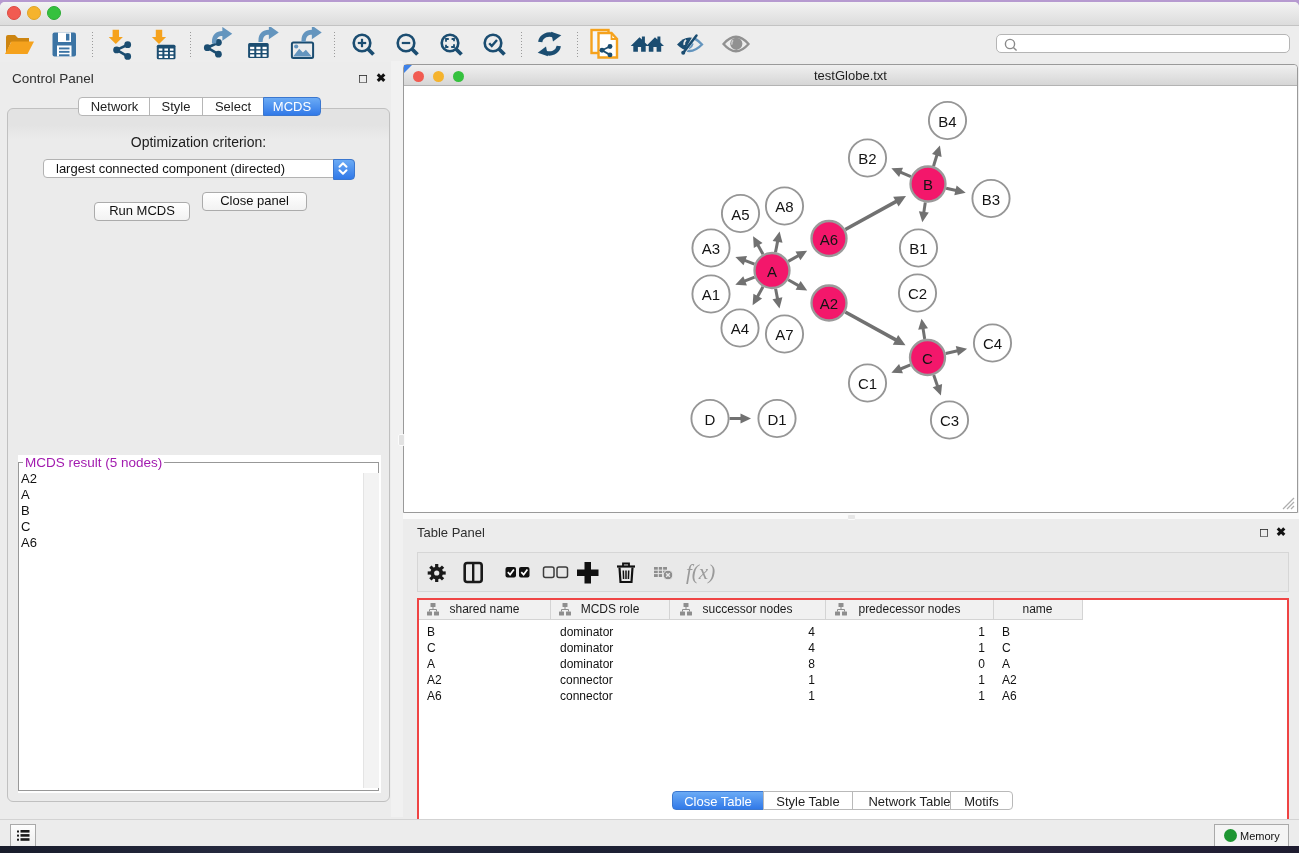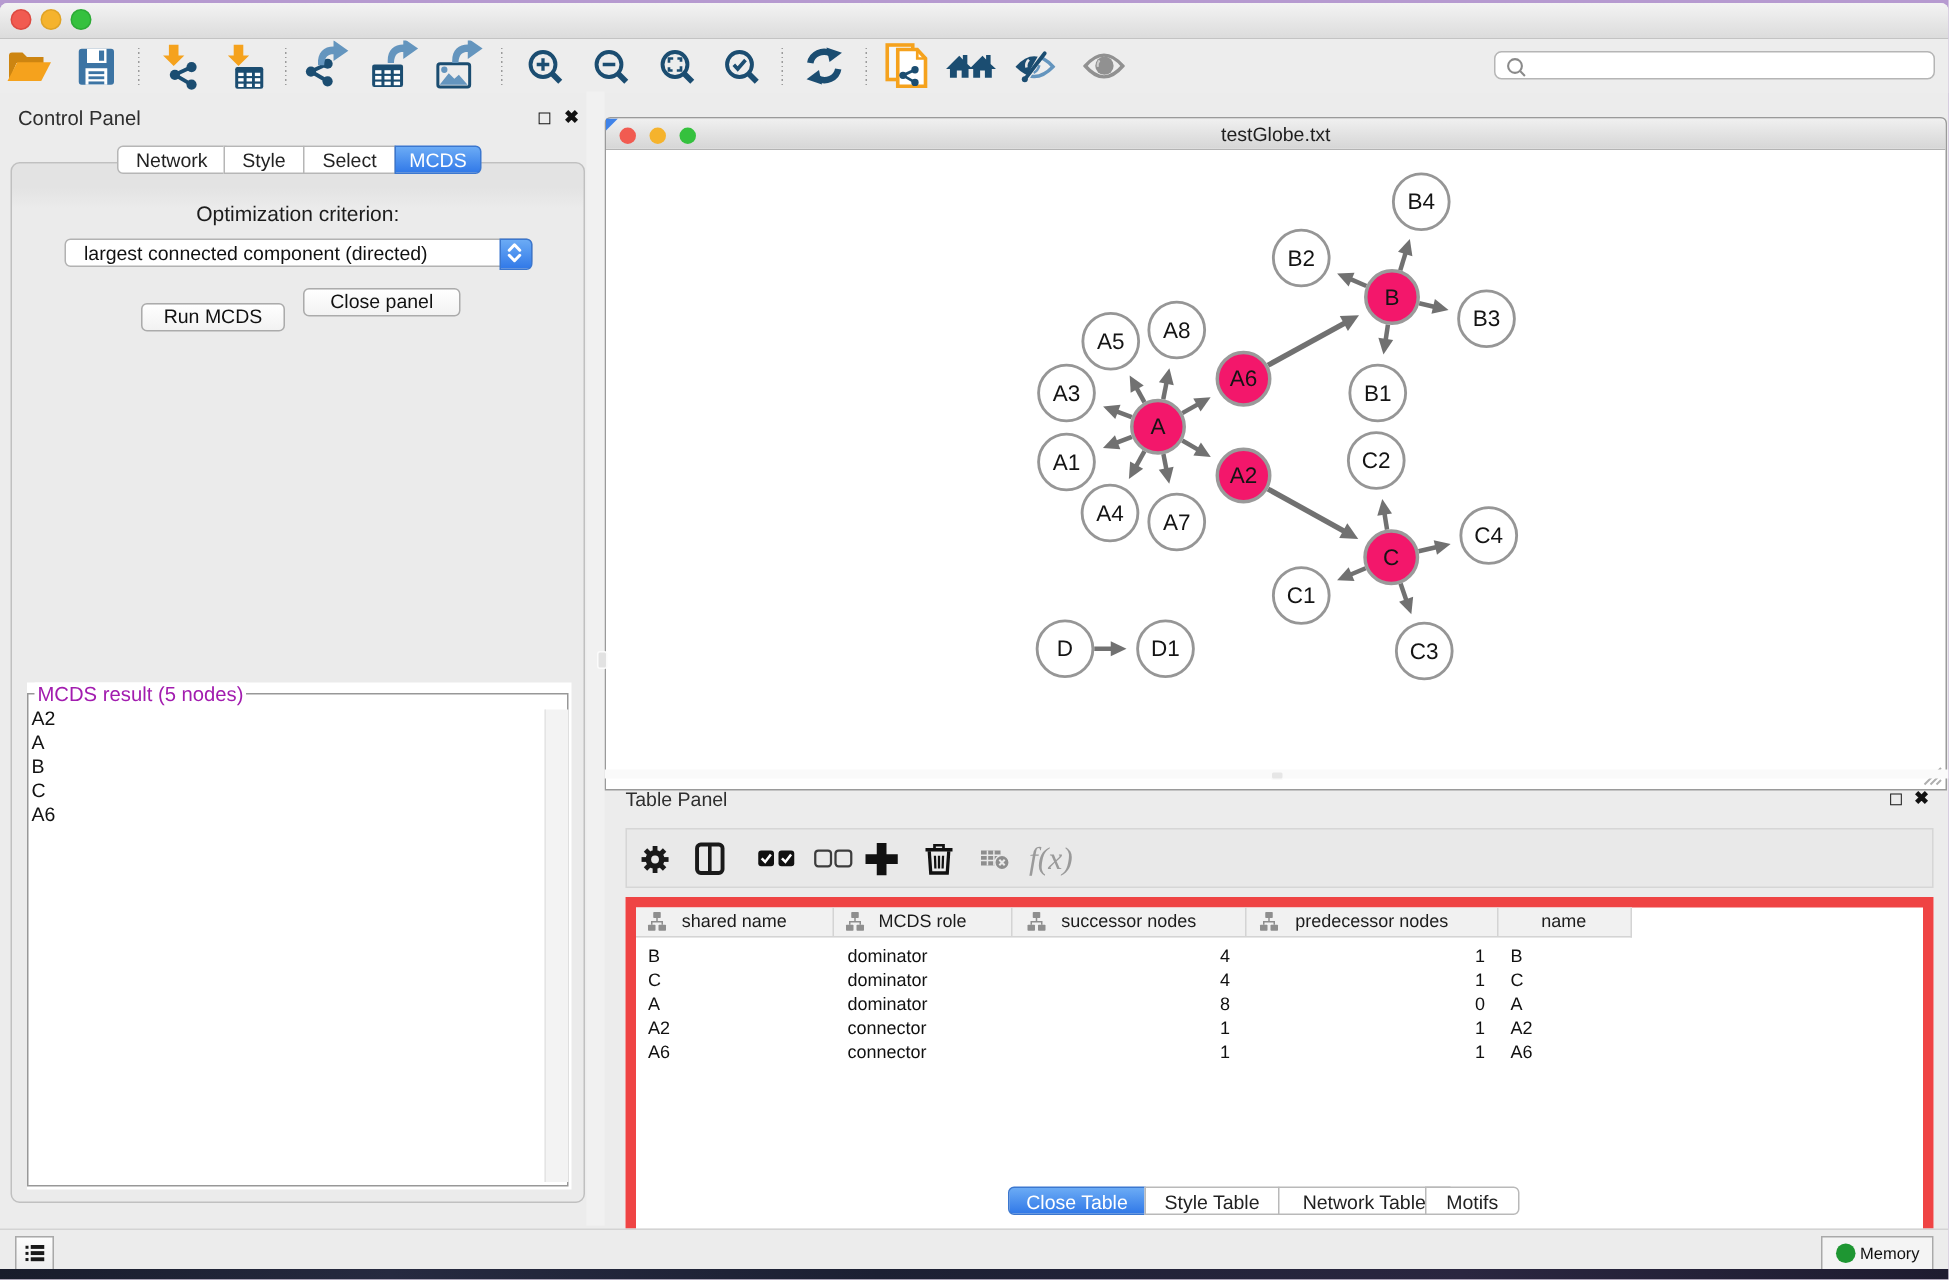--- a/index.html
+++ b/index.html
@@ -41,33 +41,33 @@
 
 #mcds-white{position:absolute;left:18px;top:453px;width:363px;height:338px;background:#fff}
 #mcds-border{position:absolute;left:0px;top:7px;width:361px;height:329px;
  border:1px solid #989898;box-sizing:border-box}
 #mcds-label{position:absolute;left:5px;top:0px;background:#fff;padding:0 2px;
  font-size:13.5px;color:#a21caf}
 #mcds-scroll{position:absolute;left:345px;top:18px;width:15px;height:315px;
  background:#f3f3f3;border-left:1px solid #e4e4e4}
 #mcds-list{position:absolute;left:3px;top:16px;font-size:13px;color:#111;line-height:16px}
 
-#netwin{position:absolute;left:403px;top:76px;width:895px;height:449px;
+#netwin{position:absolute;left:403px;top:62px;width:895px;height:449px;
  background:#fff;border:1px solid #9a9a9a;box-sizing:border-box;border-radius:4px 4px 0 0}
 #nettitle{position:absolute;left:0;top:0;width:100%;height:21px;
  background:linear-gradient(#f0f0f0,#d6d6d6);border-bottom:1px solid #b3b3b3;
  border-radius:4px 4px 0 0;box-sizing:border-box}
 #nettitle .t{position:absolute;left:0;right:0;top:3px;text-align:center;font-size:13px;color:#1e1e1e}
 .nlight{position:absolute;top:6px;width:11px;height:11px;border-radius:50%}
 
 #tp-title{position:absolute;left:417px;top:523px;font-size:13px;color:#2e2e2e}
 #tp-toolbar{position:absolute;left:417px;top:550px;width:872px;height:40px;
  background:#e9e9e9;border:1px solid #d6d6d6;box-sizing:border-box}
 #table{position:absolute;left:417px;top:596px;width:872px;height:232px;background:#fff;
- border:7px solid #ef4444;box-sizing:border-box}
+ border:2px solid #ef4444;box-sizing:border-box}
 #thead{position:absolute;left:0;top:0;width:663px;height:19px;background:#f1f1f1;
  border-bottom:1px solid #d4d4d4;border-right:1px solid #d4d4d4}
 .th{position:absolute;top:0;height:19px;font-size:12px;color:#1c1c1c;text-align:center;line-height:19px}
 .thsep{position:absolute;top:0;height:19px;width:1px;background:#d4d4d4}
 .td{position:absolute;font-size:12px;color:#111;height:16px;line-height:16px}
 
 #btabs{position:absolute;left:672px;top:789px;height:19px}
 .btab{position:absolute;top:0;height:19px;background:#fff;border:1px solid #b9b9b9;
  box-sizing:border-box;font-size:13px;color:#222;text-align:center;line-height:19px}
 

